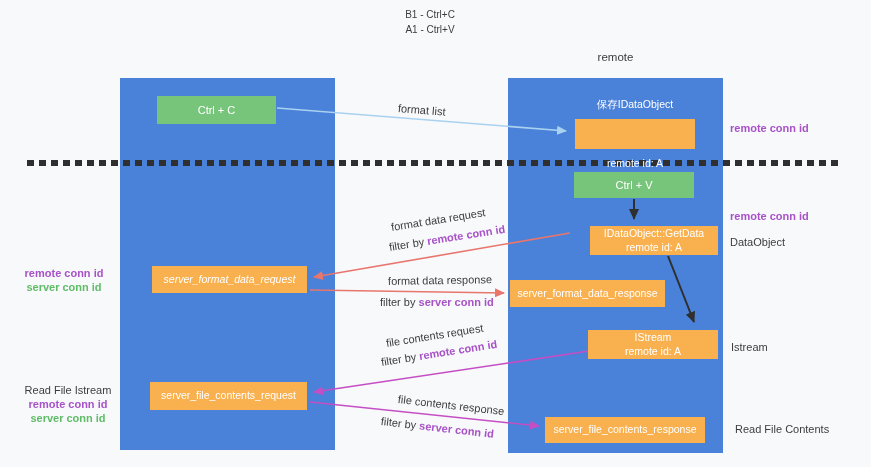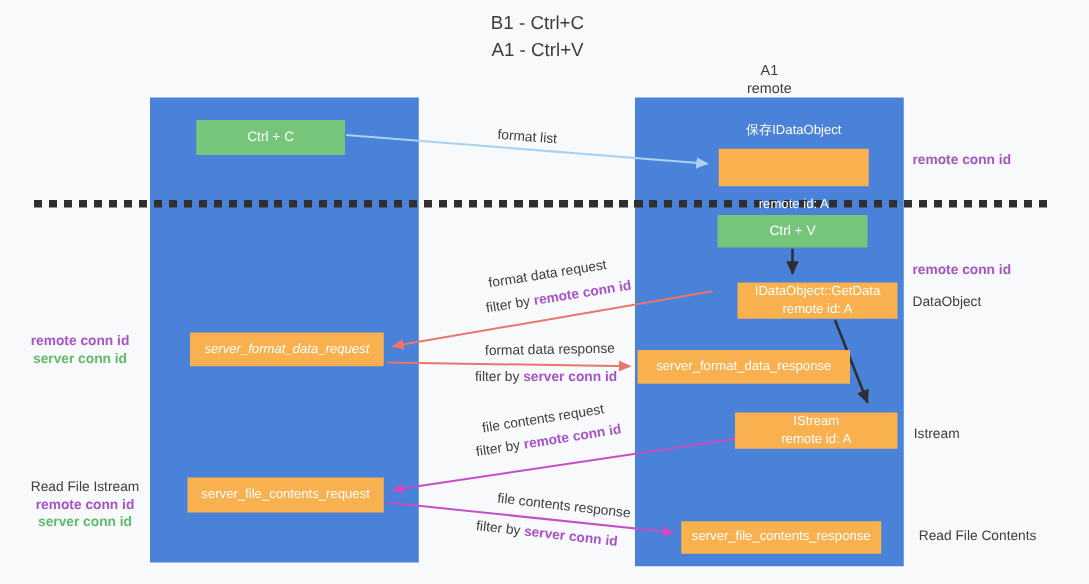--- a/index.html
+++ b/index.html
@@ -8,21 +8,21 @@
     font-family: "Liberation Sans", "DejaVu Sans", sans-serif;
     background: var(--background, #f8f9fb);
   }
   #canvas {
     position:relative; width:871px; height:467px; overflow:hidden;
     background: var(--background, #f8f9fb);
     color: var(--text_dark, #3d3d3d);
   }
   .title {
     position:absolute; left:0; top:8; width:860px; text-align:center;
-    font-size:15px; line-height:1.45; color:var(--text_dark,#3d3d3d);
+    font-size:10px; line-height:1.45; color:var(--text_dark,#3d3d3d);
     top:8px;
   }
   .col-header {
     position:absolute; text-align:center; font-size:11.5px; line-height:1.25;
     color:var(--text_dark,#3d3d3d);
   }
   .col-header.left  { left:110px; top:50px; width:215px;margin-top:34px; }
   .col-header.right { left:508px; top:50px; width:215px; }
   .column {
     position:absolute; background: var(--column_blue, #4a81d9);
@@ -39,21 +39,21 @@
     color:#fff; font-size:10.5px; line-height:1.3; text-align:center;
     white-space:nowrap;
   }
   .box.green  { background: var(--box_green, #77c57b); font-size:11px; }
   .box.orange { background: var(--box_orange, #f9b04f); }
   .b-ctrl-c   { left:157px; top:96px;  width:119px; height:28px; }
   .b-save-obj { left:575px; top:119px; width:120px; height:30px;gap:45px; }
   .b-ctrl-v   { left:574px; top:172px; width:120px; height:26px; }
   .b-getdata  { left:570px; top:226px; width:128px; height:29px;margin-left:20px; }
   .b-fmt-req  { left:152px; top:266px; width:155px; height:27px;font-style:italic; }
-  .b-fmt-resp { left:510px; top:280px; width:170px; height:27px; }
+  .b-fmt-resp { left:510px; top:280px; width:155px; height:27px; }
   .b-istream  { left:588px; top:330px; width:130px; height:29px; }
   .b-file-req { left:150px; top:382px; width:157px; height:28px; }
   .b-file-resp{ left:545px; top:417px; width:160px; height:26px; }
   .side-label {
     position:absolute; font-size:11px; white-space:nowrap;
     color:var(--text_dark,#3d3d3d);
   }
   .purple { color: var(--label_purple, #a852c8); font-weight:bold; }
   .greentxt { color: var(--label_green, #5fbc66); font-weight:bold; }
   .stack { position:absolute; text-align:center; font-size:11px; line-height:1.25; }
@@ -81,21 +81,20 @@
   <div class="title">
     <div>B1 - Ctrl+C</div>
     <div>A1 - Ctrl+V</div>
   </div>
 
   <div class="col-header left">
     <div>B1</div>
     <div>connection</div>
   </div>
   <div class="col-header right">
-    <div>A1</div>
     <div>remote</div>
   </div>
 
   <div class="column left"></div>
   <div class="column right"></div>
 
   <div class="dashline"></div>
 
   <svg class="arrows" viewBox="0 0 871 467">
     <defs>

